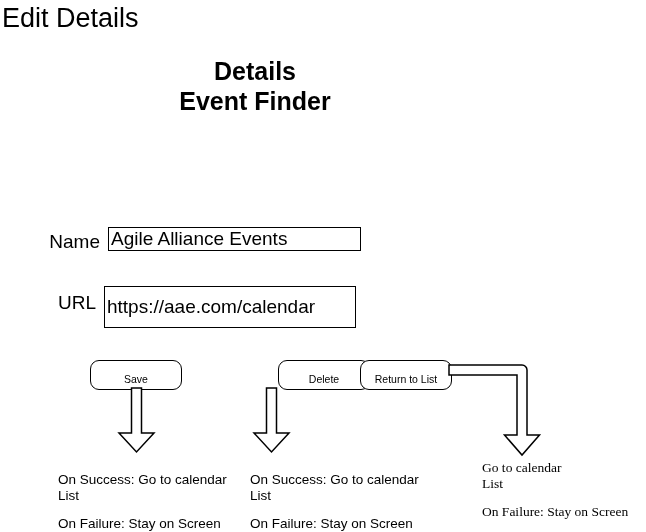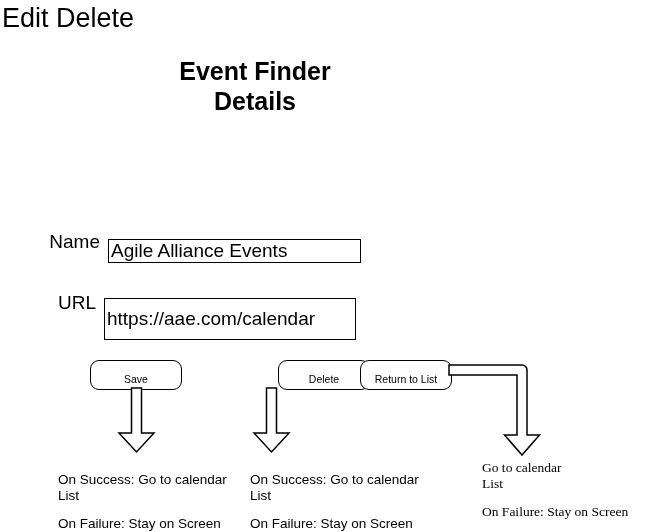--- a/index.html
+++ b/index.html
@@ -55,21 +55,20 @@
     box-sizing: border-box;
     font-family: "Liberation Sans", sans-serif;
     font-size: 19px;
     line-height: 22px;
     color: #000000;
     padding: 0 2px;
     display: flex;
     align-items: center;
     white-space: nowrap;
     overflow: hidden;
-    margin-top: 12px;
   }
   #name-box { left: 108px; top: 227px; width: 253px; height: 24px; }
   #url-box  { left: 104px; top: 286px; width: 252px; height: 42px; }
 
   
   .flow-button {
     border: 1.5px solid #000000;
     border-radius: 9px;
     background: #ffffff;
     box-sizing: border-box;
@@ -108,25 +107,25 @@
   .outcome-block .line { display: block; }
   .outcome-block .gap  { display: block; height: 12px; }
 
   #save-outcome   { left: 58px;  top: 472px; }
   #delete-outcome { left: 250px; top: 472px; }
   #return-outcome { left: 482px; top: 460px; font-family: Liberation Serif, serif; }
 </style>
 </head>
 <body>
 
-<div class="abs" id="screen-title">Edit Delete</div>
+<div class="abs" id="screen-title">Edit Details</div>
 
 <div class="abs" id="diagram-title">
+  <span class="t-line">Details</span>
   <span class="t-line">Event Finder</span>
-  <span class="t-line">Details</span>
 </div>
 
 <div class="abs field-label" id="name-label">Name</div>
 
 <div class="abs text-box" id="name-box">Agile Alliance Events</div>
 
 <div class="abs field-label" id="url-label">URL</div>
 
 <div class="abs text-box" id="url-box">https://aae.com/calendar</div>
 

